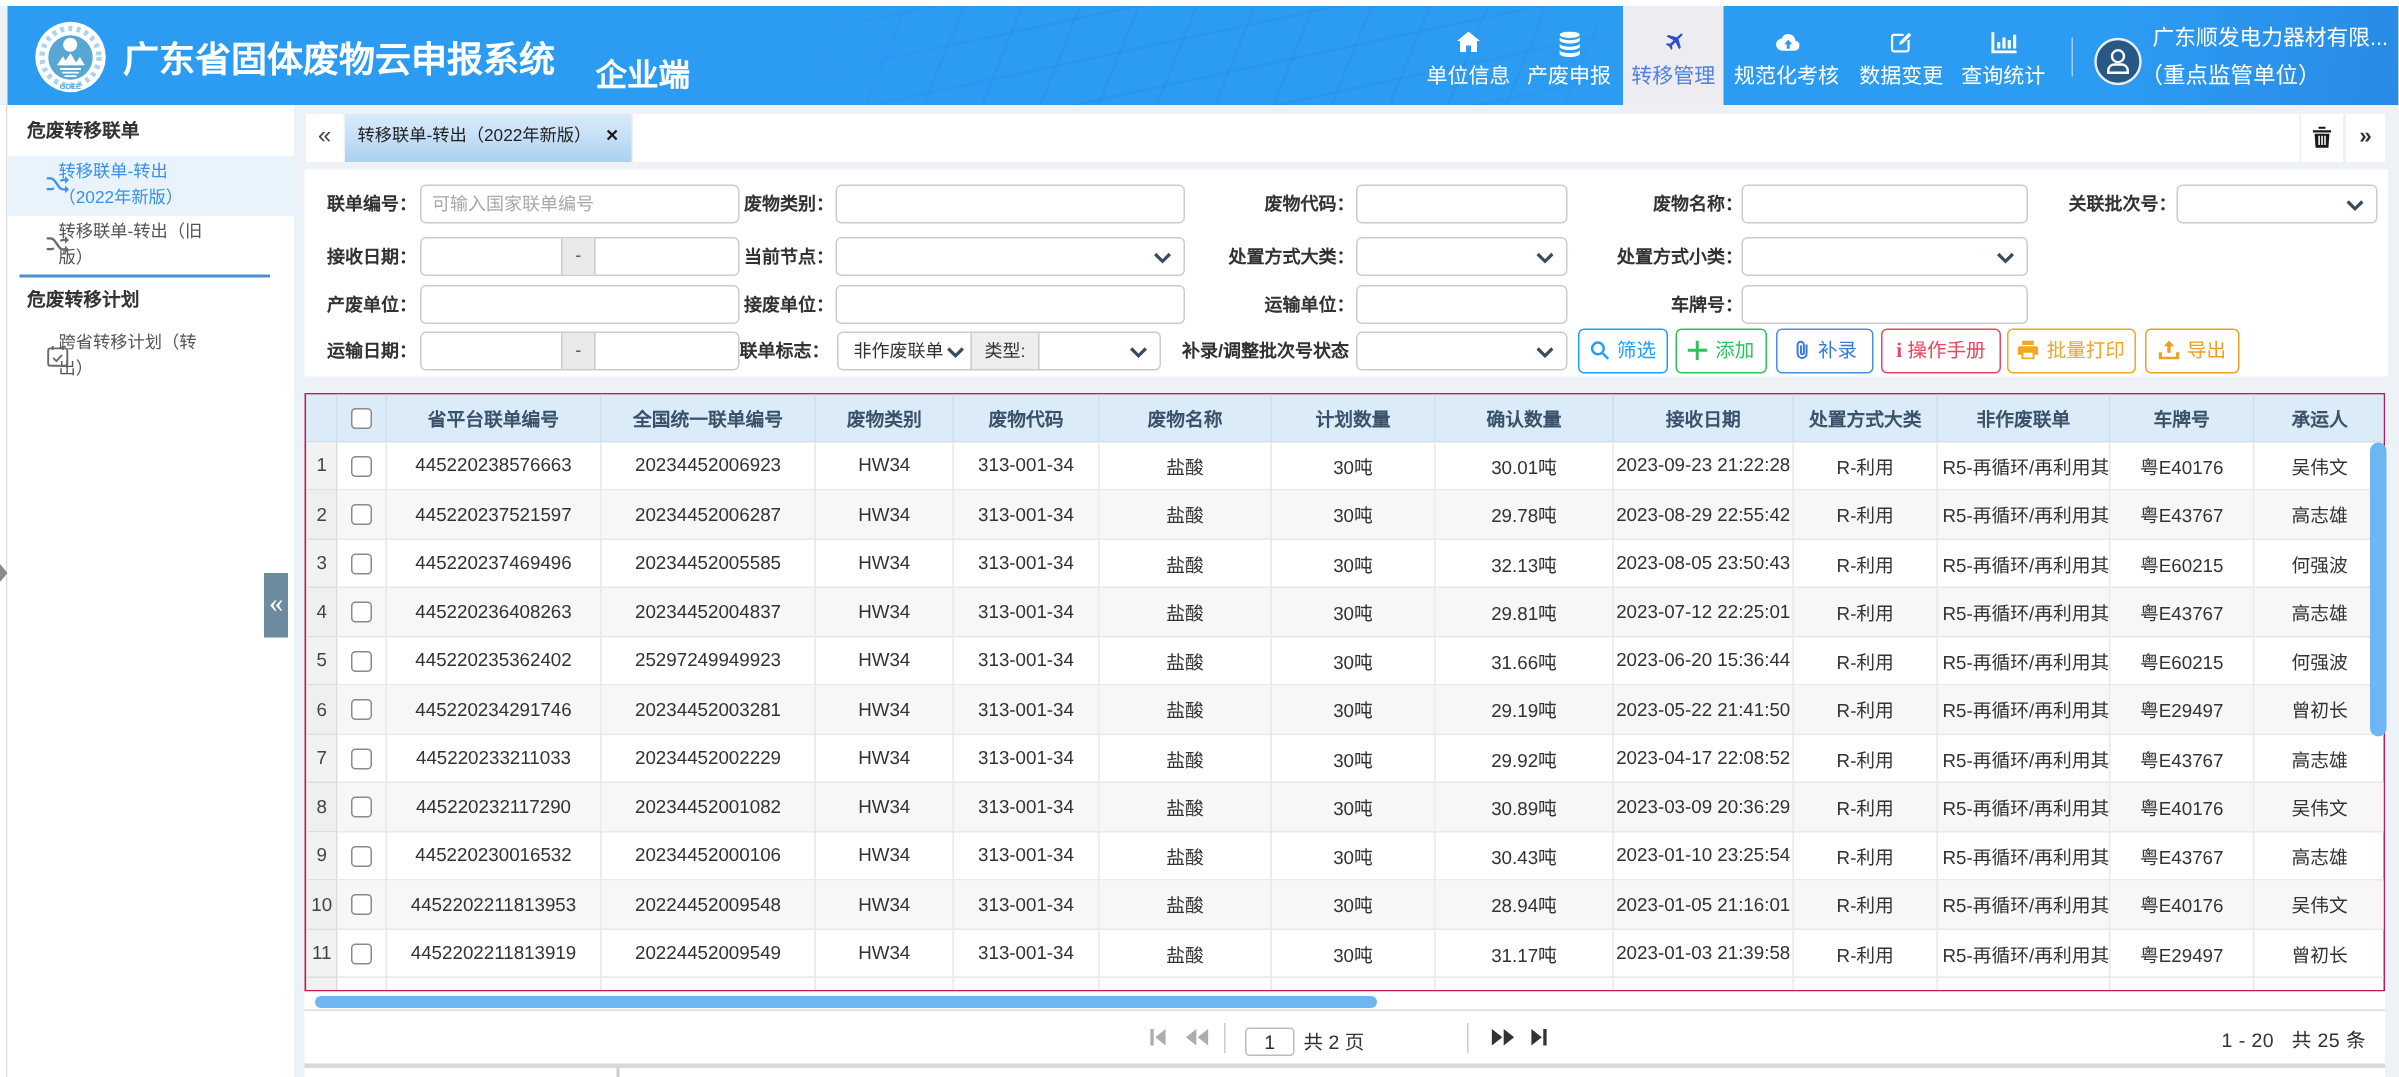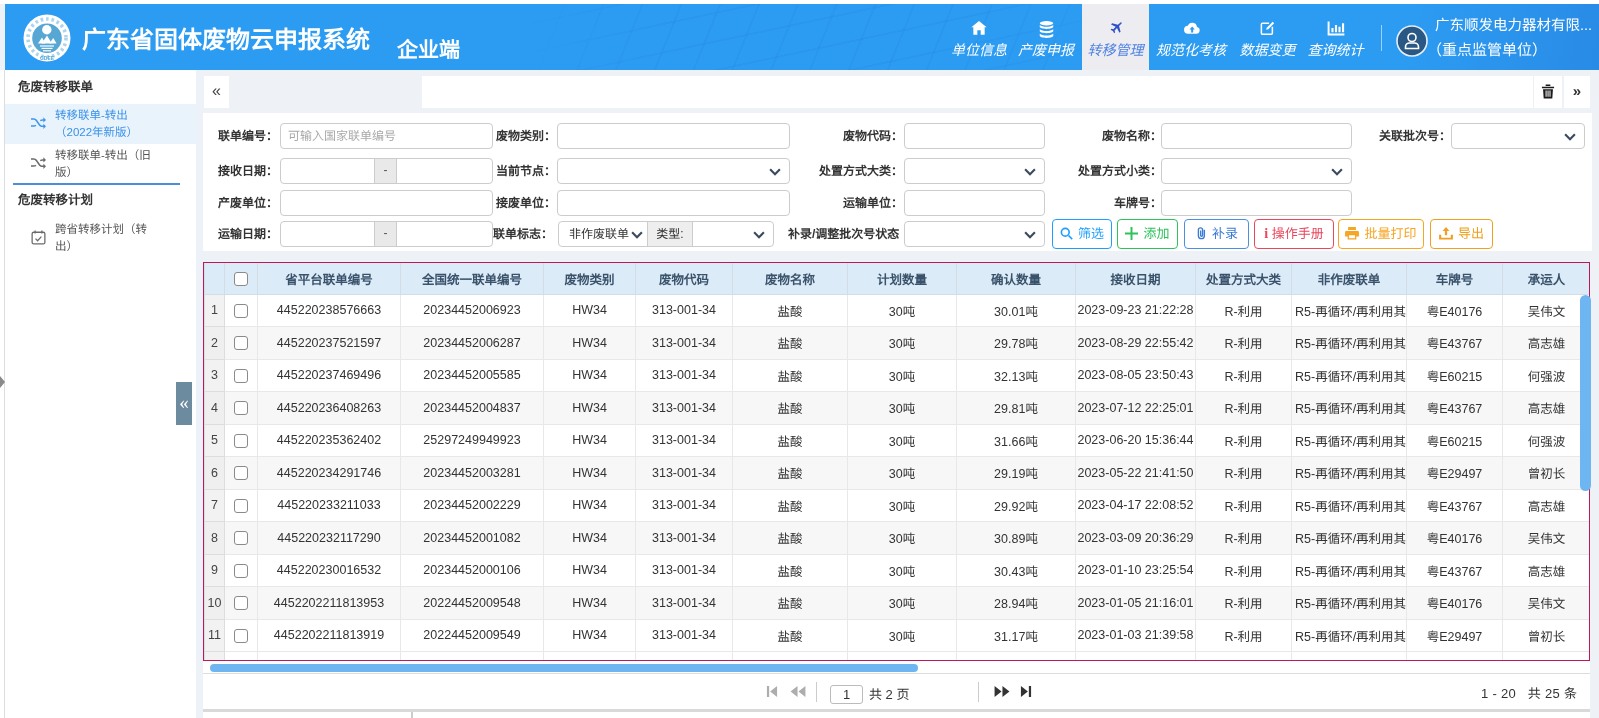--- a/index.html
+++ b/index.html
@@ -14,21 +14,21 @@
   background:linear-gradient(100deg, rgba(30,90,190,0) 55%, rgba(36,110,210,0.20) 82%, rgba(30,90,190,0.25) 100%); }
 #hdr-grid { position:absolute; left:520px; top:0; width:600px; height:66px; opacity:0.55;
   background:
    repeating-linear-gradient(112deg, rgba(25,85,190,0.14) 0 2px, rgba(0,0,0,0) 2px 36px),
    repeating-linear-gradient(-12deg, rgba(25,85,190,0.12) 0 2px, rgba(0,0,0,0) 2px 28px);
   -webkit-mask-image:linear-gradient(90deg, transparent 0, #000 25%, #000 75%, transparent 100%); }
 #logo { position:absolute; left:14px; top:7px; }
 #title { position:absolute; left:77px; top:16px; color:#fff; font-size:24px; font-weight:bold; white-space:nowrap; }
 #title2 { position:absolute; left:372px; top:29px; color:#fff; font-size:21px; font-weight:bold; white-space:nowrap;margin-left:20px; }
 
-.nav { position:absolute; top:0; height:66px; text-align:center; color:#fff;font-style:italic; }
+.nav { position:absolute; top:0; height:66px; text-align:center; color:#fff; }
 .nav .ic { margin-top:17px; height:17px; }
 .nav .lb { font-size:14px; margin-top:1px; white-space:nowrap; }
 .nav.active { background:#ededf1; color:#4f82e2; }
 #nav1 { left:941px; width:66px; }
 #nav2 { left:1008px; width:66px; }
 #nav3 { left:1077px; width:67px; }
 #nav4 { left:1146px; width:80px; }
 #nav5 { left:1229px; width:67px; }
 #nav6 { left:1297px; width:67px; }
 #hdivider { position:absolute; left:1376px; top:21px; width:1px; height:26px; background:rgba(255,255,255,0.55); }
@@ -36,21 +36,21 @@
 #corpname { position:absolute; left:1430px; top:9px; color:#fff; font-size:14.5px; white-space:nowrap; }
 #corptype { position:absolute; left:1422px; top:34px; color:#fff; font-size:15px; white-space:nowrap; }
 
 
 #rail { position:absolute; left:0; top:70px; width:5px; height:648px; background:#fff; border-right:1px solid #ddd; }
 #rail-arrow { position:absolute; left:0px; top:376px; width:0; height:0;
   border-top:6px solid transparent; border-bottom:6px solid transparent; border-left:5px solid #8a8a8a; }
 #sidebar { position:absolute; left:5px; top:70px; width:191px; height:648px; background:#fff; }
 .sb-title { position:absolute; left:13px; font-size:12.5px; font-weight:bold; color:#333; white-space:nowrap; }
 .sb-item { position:absolute; left:0; width:191px; font-size:11.5px; line-height:17px; color:#555; }
-.sb-item .tx { margin-left:50px; }
+.sb-item .tx { margin-left:34px; }
 .sb-item.active { background:#e8f3fc; color:#3a91e8; }
 .sb-item svg { position:absolute; left:26px; top:50%; margin-top:-8px; }
 #sb-line { position:absolute; left:8px; top:113px; width:167px; border-top:2px solid #4b8fd6; }
 
 
 #main { position:absolute; left:203px; top:70px; width:1389px; height:648px; }
 
 
 #tabbar { position:absolute; left:0; top:6px; width:1387px; height:31.5px; }
 #tab-prev { position:absolute; left:1px; top:0; width:25px; height:31.5px; background:#fff; color:#444; font-size:16px; text-align:center; line-height:30px; }
@@ -218,20 +218,21 @@
       </svg>
     <div class="tx">跨省转移计划（转<br>出）</div>
   </div>
 </div>
 <div id="gapcol"></div>
 <div id="collapse">«</div>
 
 <div id="main">
   <div id="tabbar">
     <div id="tab-prev">«</div>
+    <div id="tab-act">转移联单-转出（2022年新版） <b class="x">✕</b></div>
     <div id="tab-rest"></div>
     <div id="tab-trash"><svg width="14" height="15" viewBox="0 0 15 16">
           <path fill="#1a1a1a" d="M1 3 h13 v1.6 H1 Z M5 0.5 h5 V2 H5 Z M2.2 5.5 h10.6 l-0.7 10 H2.9 Z"></path>
           <path fill="#fff" d="M4.9 7 h1.1 v6.5 H4.9 Z M7 7 h1.1 v6.5 H7 Z M9.1 7 h1.1 v6.5 H9.1 Z"></path>
         </svg></div>
     <div id="tab-more">»</div>
   </div>
 
   <div id="filter">
 

